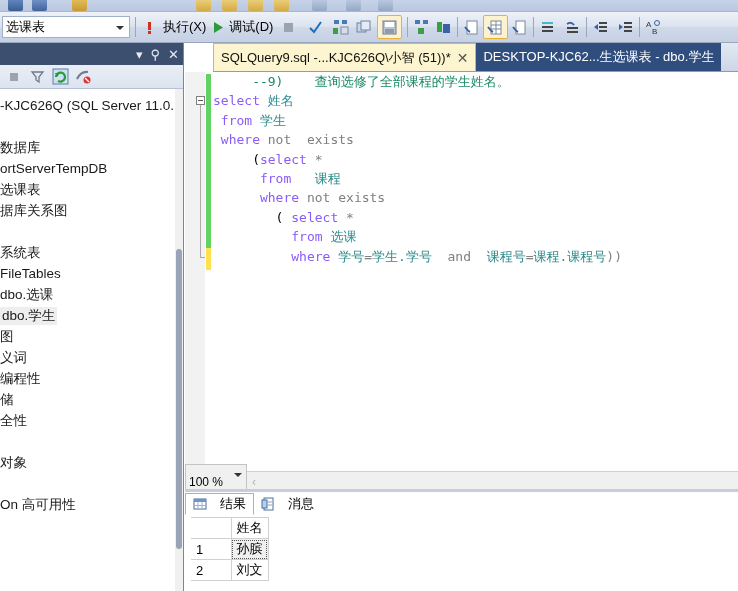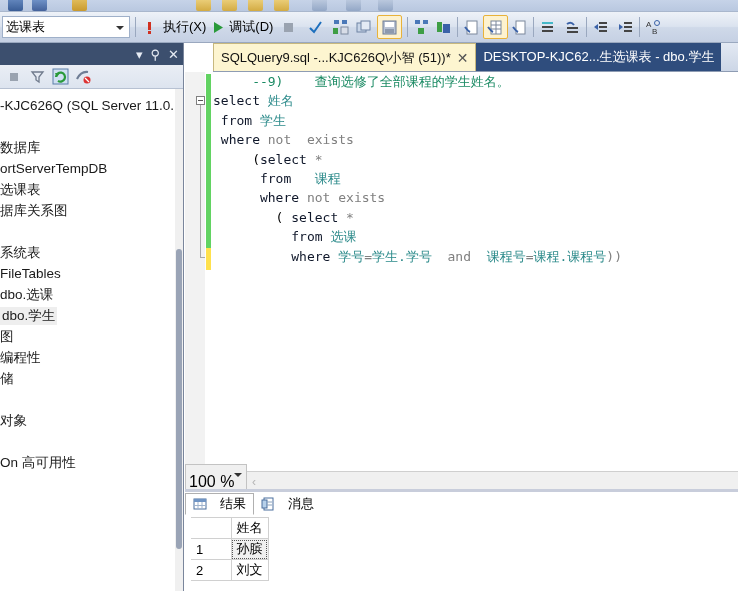--- a/index.html
+++ b/index.html
@@ -109,21 +109,21 @@
   .change-bar  { position: absolute; left: 21px; top: 0; width: 5px; height: 399px; background: #fff; }
   .change-bar .green { position: absolute; left: 0; top: 2px; width: 5px; height: 174px; background: #62d362; }
   .change-bar .yellow{ position: absolute; left: 0; top: 176px; width: 5px; height: 22px; background: #ffe14d; }
 
   .code-lines {
     position: absolute; left: 28px; top: 0; right: 0; bottom: 0;
     font-family: "DejaVu Sans Mono", monospace;
     font-size: 13px; line-height: 19.4px; white-space: pre;
   }
   .cl { height: 19.4px; position: relative; }
-  .kw   { color: #0f172a; text-align: center; }
+  .kw   { color: #8b5cf6; text-align: center; }
   .gray { color: #808080; text-align: center; }
   .teal { color: #2b8a8a; }
   .cmt  { color: #1a8a63; }
   .blk  { color: #000; }
 
   .fold-box {
     position: absolute; left: 11px; top: 24px;
     width: 9px; height: 9px; border: 1px solid #808080; background: #fff;
   }
   .fold-box:after {
@@ -135,21 +135,21 @@
   .fold-line:after { content:""; position:absolute; left:0; top:152px; width:5px; height:1px; background:#aaa; }
 
   
   .zoombar {
     position: absolute; left: 0; top: 428px; width: 553px; height: 21px;
     background: #f0f0f0; border-top: 1px solid #cfcfcf; border-bottom: 1px solid #cfcfcf;
     display: flex; align-items: center;
   }
   .zoom-combo {
     width: 62px; height: 36px; background: #f0f0f0; border: 1px solid #c3c3c3;
-    display: flex; align-items: center; position: relative; padding-left: 3px; font-size: 16px;
+    display: flex; align-items: center; position: relative; padding-left: 3px; font-size: 12px;
   }
   .zoom-combo .caret {
     position: absolute; right: 4px; top: 8px; width: 0; height: 0;
     border-left: 4px solid transparent; border-right: 4px solid transparent; border-top: 4px solid #333;
   }
   .zoom-arrow { margin-left: 5px; color: #b5b5b5; font-size: 12px; }
 
   
   .results { position: absolute; left: 0; top: 449px; width: 553px; height: 142px; background: #fff; }
   .res-tabs { height: 23px; display: flex; align-items: flex-end; background: #fff; }
@@ -408,24 +408,30 @@
         <div class="oe-row">
           <span class="lbl">dbo.选课</span>
         </div>
         <div class="oe-row sel">
           <span class="lbl">dbo.学生</span>
         </div>
         <div class="oe-row">
           <span class="lbl">图</span>
         </div>
         <div class="oe-row">
+          <span class="lbl">义词</span>
+        </div>
+        <div class="oe-row">
           <span class="lbl">编程性</span>
         </div>
         <div class="oe-row">
           <span class="lbl">储</span>
+        </div>
+        <div class="oe-row">
+          <span class="lbl">全性</span>
         </div>
         <div class="oe-row">
           <span class="lbl"></span>
         </div>
         <div class="oe-row">
           <span class="lbl">对象</span>
         </div>
         <div class="oe-row">
           <span class="lbl"></span>
         </div>

